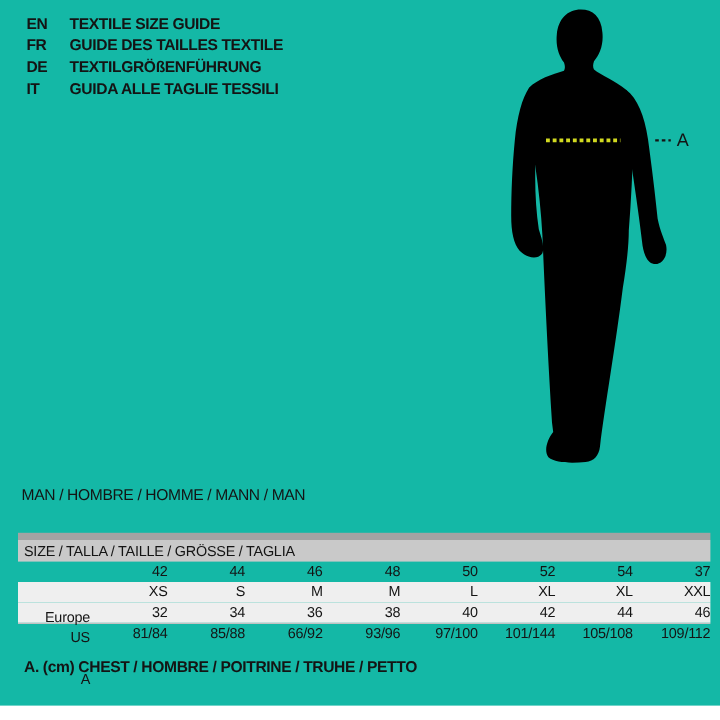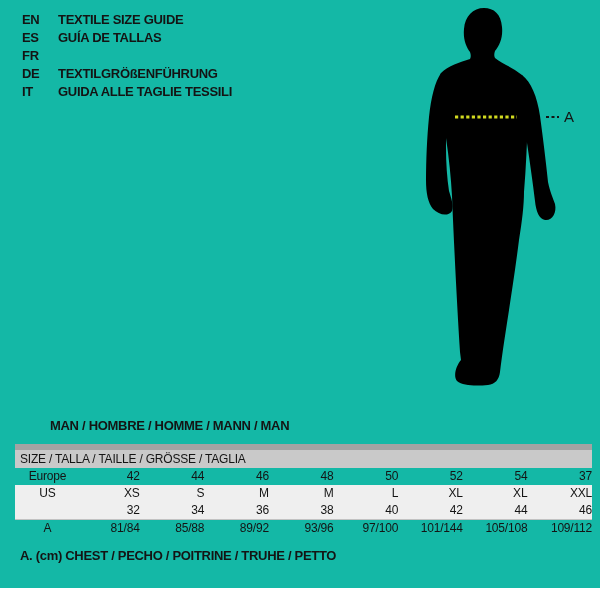--- a/index.html
+++ b/index.html
@@ -17,50 +17,47 @@
 
   
   .categories { position:absolute; left:22px; top:106px; font-weight:700; font-size:13.5px; line-height:18px; letter-spacing:-0.4px; white-space:nowrap; }
 
   
   .figure { position:absolute; left:400px; top:0; width:200px; height:400px; }
   .figure svg { display:block; width:200px; height:400px; }
   .figure text { font-family:"Liberation Sans", sans-serif; font-size:15px; fill:#141414; }
 
   
-  .section-title { position:absolute; left:18px; top:418px; font-weight:700; font-size:13px; letter-spacing:-0.3px; white-space:nowrap;margin-left:32px; }
+  .section-title { position:absolute; left:18px; top:405px; font-weight:400; font-size:13px; letter-spacing:-0.3px; white-space:nowrap; }
 
   
   .size-table { position:absolute; left:15px; top:444px; width:577px; border-top:6px solid #a3a3a3; font-size:12px; letter-spacing:-0.2px; }
   .thead { background:#c9c9c9; height:18px; line-height:18px; padding-left:5px; }
   .trow { display:grid; grid-template-columns:60px repeat(8, 1fr); height:17px; line-height:17px; }
-  .trow .tlabel { padding-left:5px; text-align:center; }
+  .trow .tlabel { padding-left:5px; text-align:right;margin-top:38px; }
   .trow .cell { text-align:right; }
   .row-us, .row-nolabel { background:#efefef; }
   .row-a { border-top:1px solid #c2c2c2; }
 
   
   .footnote { position:absolute; left:20px; top:548px; font-weight:700; font-size:13px; letter-spacing:-0.3px; white-space:nowrap; }
 </style>
 </head>
 <body>
 
 <div class="canvas">
 
   <div class="lang-block">
     <div class="lang-row">
       <span class="lang-code">EN</span>
       <span class="lang-label">TEXTILE SIZE GUIDE</span>
     </div>
     <div class="lang-row">
-      <span class="lang-code">ES</span>
-      <span class="lang-label">GUÍA DE TALLAS</span>
-    </div>
-    <div class="lang-row">
       <span class="lang-code">FR</span>
+      <span class="lang-label">GUIDE DES TAILLES TEXTILE</span>
     </div>
     <div class="lang-row">
       <span class="lang-code">DE</span>
       <span class="lang-label">TEXTILGRÖßENFÜHRUNG</span>
     </div>
     <div class="lang-row">
       <span class="lang-code">IT</span>
       <span class="lang-label">GUIDA ALLE TAGLIE TESSILI</span>
     </div>
   </div>
@@ -156,24 +153,24 @@
       <span class="cell">40</span>
       <span class="cell">42</span>
       <span class="cell">44</span>
       <span class="cell">46</span>
     </div>
 
     <div class="trow row-a">
       <span class="tlabel">A</span>
       <span class="cell">81/84</span>
       <span class="cell">85/88</span>
-      <span class="cell">89/92</span>
+      <span class="cell">66/92</span>
       <span class="cell">93/96</span>
       <span class="cell">97/100</span>
       <span class="cell">101/144</span>
       <span class="cell">105/108</span>
       <span class="cell">109/112</span>
     </div>
   </div>
 
-  <div class="footnote">A. (cm) CHEST / PECHO / POITRINE / TRUHE / PETTO</div>
+  <div class="footnote">A. (cm) CHEST / HOMBRE / POITRINE / TRUHE / PETTO</div>
 
 </div>
 
 </body></html>

